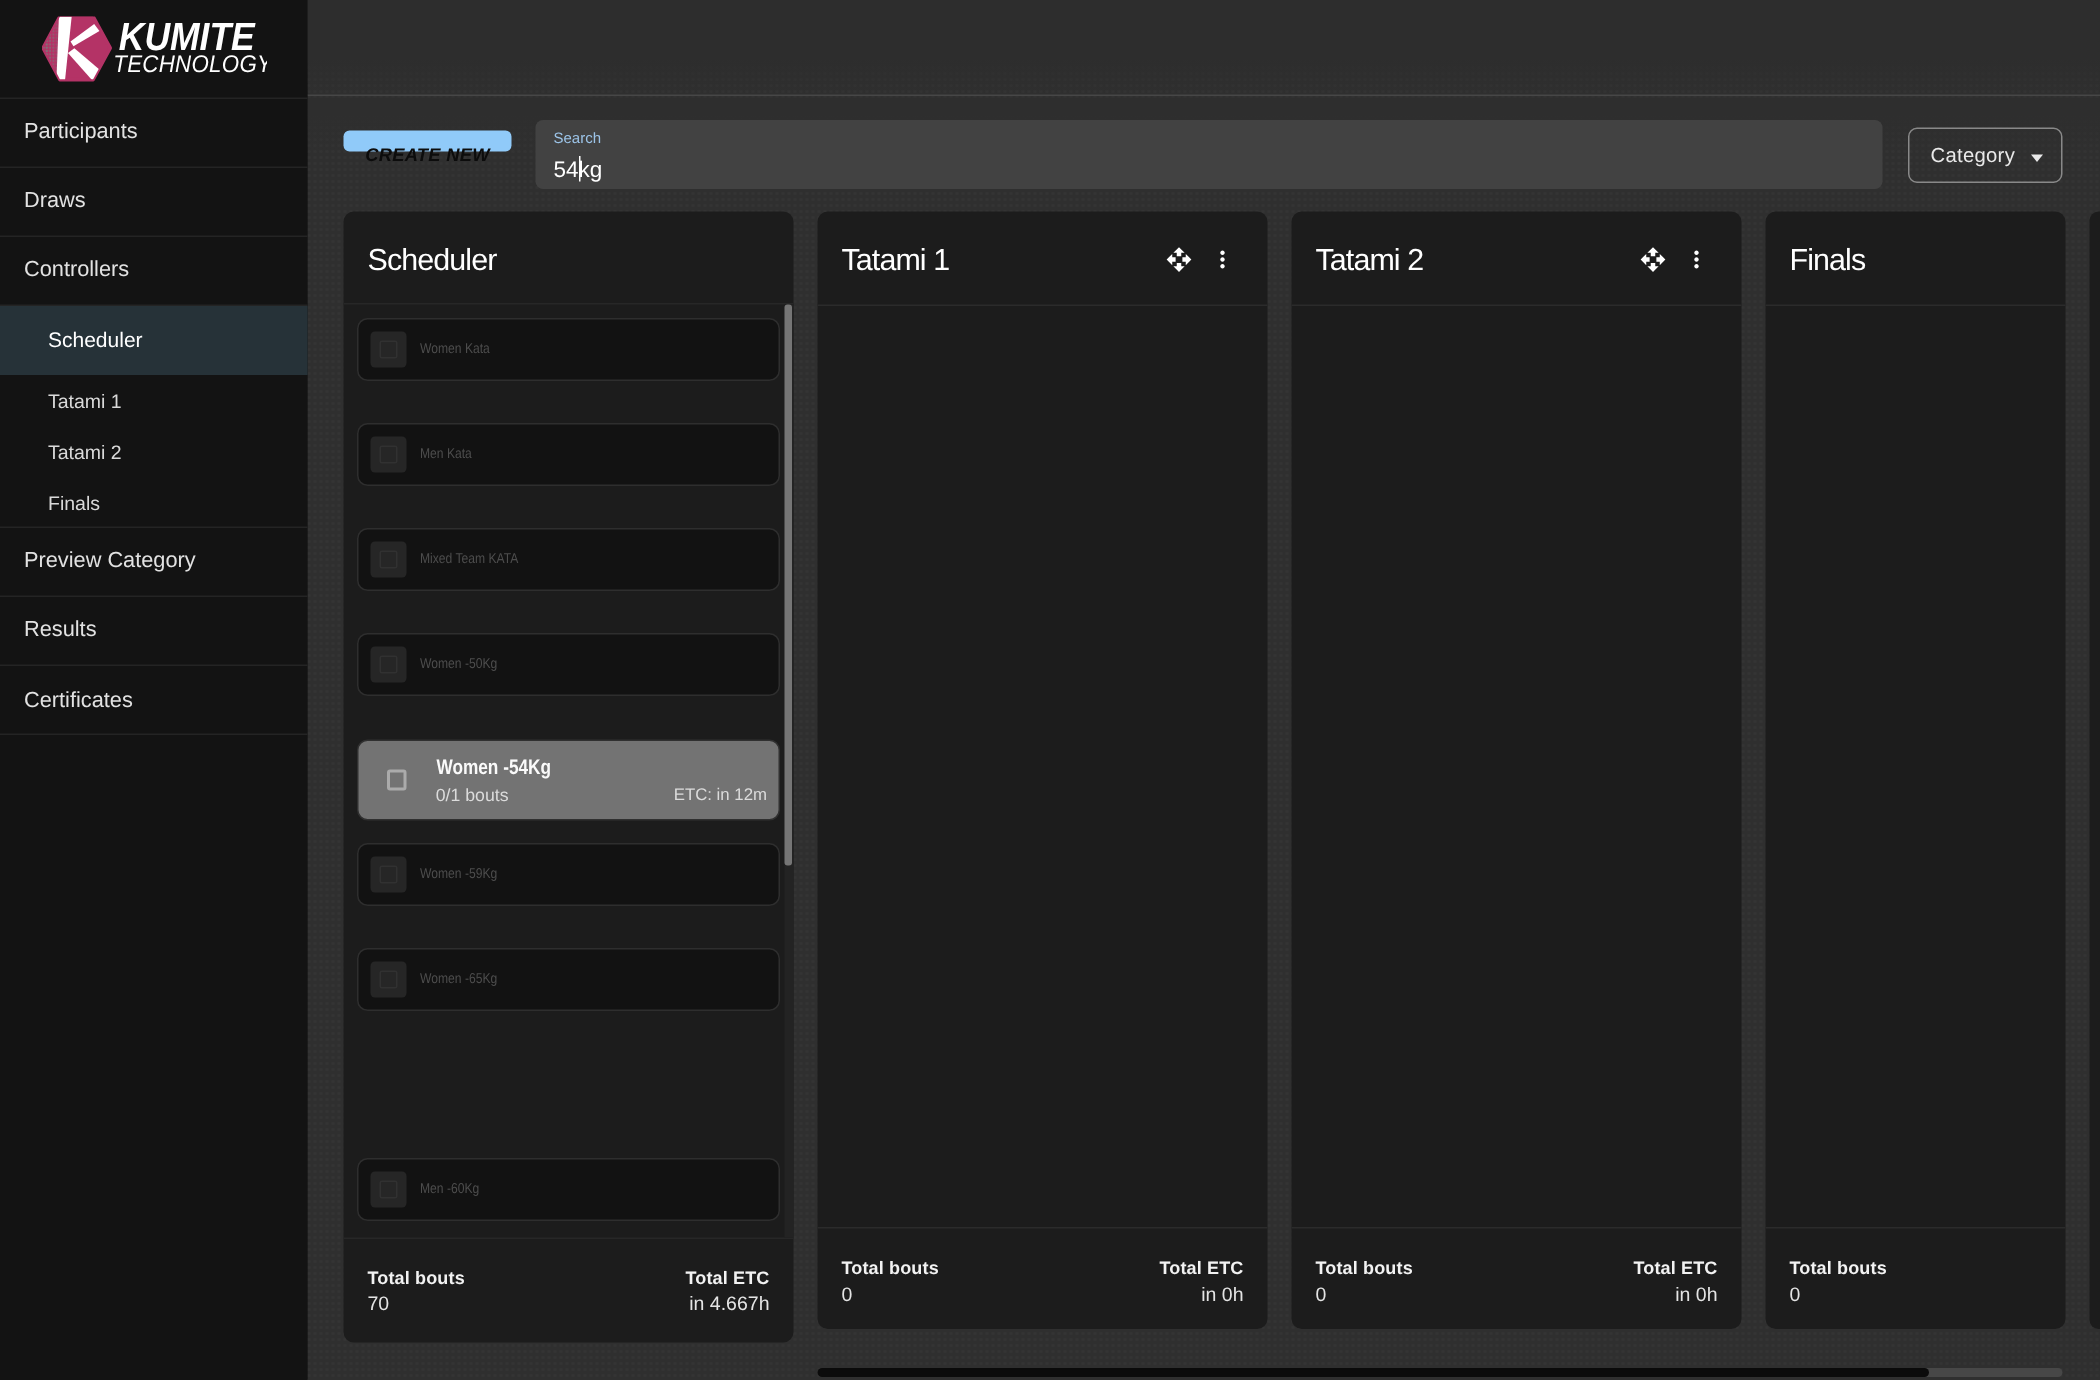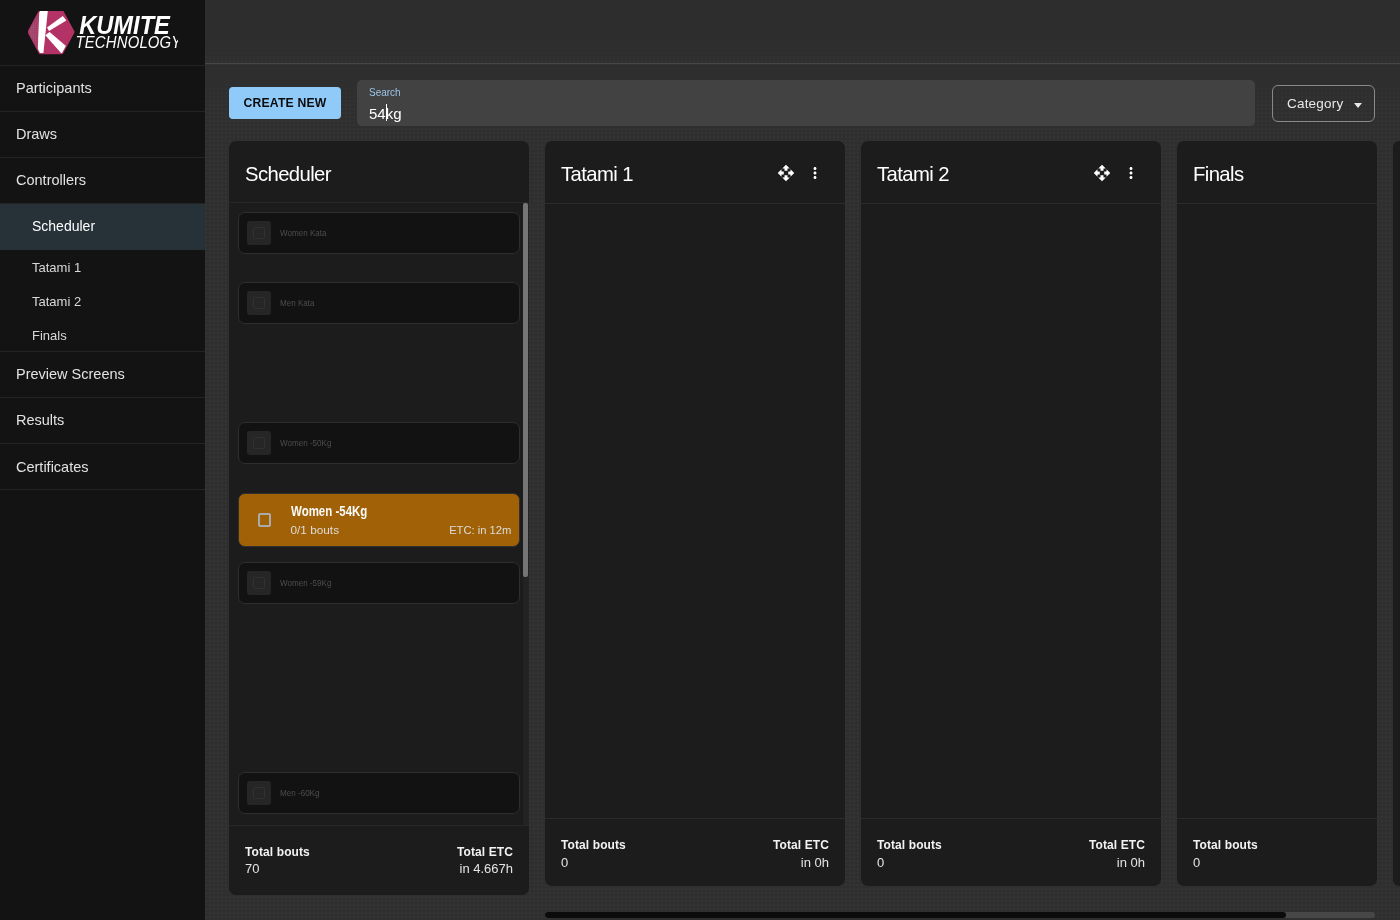--- a/index.html
+++ b/index.html
@@ -12,23 +12,23 @@
     background-color:#2f2f2f;
     background-image: radial-gradient(circle at 1px 1px, #343434 0.9px, transparent 1.05px);
     background-size:4px 4px; }
   #appbar { left:205px; top:0; width:1195px; height:64px;
     background:linear-gradient(#2d2d2d 0%, #2d2d2d 62%, rgba(45,45,45,0.1) 100%);
     border-bottom:1px solid #474747; }
   #title { left:229.5px; top:19px; width:950px; font-size:21px; font-weight:400;
     color:#ececec; letter-spacing:0.25px; }
 
   
-  #btn-create { left:229px; top:87px; width:112px; height:32px; background:#90caf9;
+  #btn-create { left:229px; top:87px; width:112px; height:14px; background:#90caf9;
     border-radius:4px; color:#0c0c0c; font-size:12.2px; font-weight:700;
-    letter-spacing:0.2px; text-align:center; line-height:33px; }
+    letter-spacing:0.2px; text-align:center; line-height:33px;font-style:italic; }
   #search { left:357px; top:80px; width:898px; height:46px; background:#424242;
     border-radius:5px; }
   #search .lbl { position:absolute; left:12px; top:7px; font-size:10px; color:#9cc4e8; }
   #search .val { position:absolute; left:12px; top:24.8px; font-size:15px; color:#fff; }
   #caret { position:absolute; left:28.7px; top:24px; width:1.5px; height:16.5px; background:#fff; }
   #btn-category { left:1272px; top:85px; width:103px; height:37px;
     border:1px solid #898989; border-radius:6px; color:#e9e9e9; font-size:13.5px; letter-spacing:0.2px; }
   #btn-category span { position:absolute; left:14px; top:10.4px; }
   #btn-category .tri { position:absolute; left:80.6px; top:16.9px; width:0; height:0;
     border-left:4.7px solid transparent; border-right:4.7px solid transparent;
@@ -57,21 +57,21 @@
   .card { position:absolute; left:9px; width:282px; height:42px; background:#121212;
     border:1px solid #2e2e2e; border-radius:7px; }
   .card .ibox { position:absolute; left:7.5px; top:8px; width:24.5px; height:24px;
     background:#262626; border-radius:3px; }
   .card .ibox i { position:absolute; left:6.5px; top:6px; width:12px; height:12px;
     border:1.5px solid #313131; border-radius:1.5px; }
   .card .txt { position:absolute; left:41px; top:14px; font-size:9.5px; color:#4d4d4d;
     transform:scaleX(0.85); transform-origin:left top; }
 
   #card-sel { position:absolute; left:9px; top:352px; width:282px; height:54px;
-    background:#a16207; border:1px solid #303030; border-radius:7px; }
+    background:#737373; border:1px solid #303030; border-radius:7px; }
   #card-sel .cb { position:absolute; left:18.7px; top:18.7px; width:13.5px; height:14.3px;
     border:2px solid #ababab; border-radius:2px; }
   #card-sel .t1 { position:absolute; left:51.5px; top:9.3px; font-size:14px; font-weight:700; color:#fafafa;
     transform:scaleX(0.82); transform-origin:left top; }
   #card-sel .t2 { position:absolute; left:51.5px; top:29.4px; font-size:11.8px; color:#dcdcdc; }
   #card-sel .t3 { position:absolute; right:7.7px; top:29.7px; font-size:11.2px; color:#dcdcdc; }
 
   #vscroll { left:523px; top:203px; width:4.5px; height:374px; background:#757575; border-radius:2px; }
   #vscroll-track { left:522.5px; top:203px; width:6px; height:622px; background:#232323; }
   #hscroll-track { left:545px; top:912px; width:830px; height:6px; background:#474747; border-radius:3px; }
@@ -112,37 +112,49 @@
           <i></i>
         </div>
         <div class="txt">Women Kata</div>
       </div>
   <div class="card" style="top:141px">
         <div class="ibox">
           <i></i>
         </div>
         <div class="txt">Men Kata</div>
       </div>
+  <div class="card" style="top:211px">
+        <div class="ibox">
+          <i></i>
+        </div>
+        <div class="txt">Mixed Team KATA</div>
+      </div>
   <div class="card" style="top:281px">
         <div class="ibox">
           <i></i>
         </div>
         <div class="txt">Women -50Kg</div>
       </div>
   <div id="card-sel">
     <div class="cb"></div>
     <div class="t1">Women -54Kg</div>
     <div class="t2">0/1 bouts</div>
     <div class="t3">ETC: in 12m</div>
   </div>
   <div class="card" style="top:421px">
         <div class="ibox">
           <i></i>
         </div>
         <div class="txt">Women -59Kg</div>
+      </div>
+  <div class="card" style="top:491px">
+        <div class="ibox">
+          <i></i>
+        </div>
+        <div class="txt">Women -65Kg</div>
       </div>
   <div class="card" style="top:631px">
         <div class="ibox">
           <i></i>
         </div>
         <div class="txt">Men -60Kg</div>
       </div>
   <div class="pdivider" style="top:684px; background:#272727;"></div>
   <div class="foot-l-t" style="top:703.5px">Total bouts</div>
   <div class="foot-l-v" style="top:719.5px">70</div>
@@ -243,21 +255,21 @@
   <div class="m1" style="top:125.5px">Draws</div>
   <div class="sdiv" style="top:157px"></div>
   <div class="m1" style="top:171.5px">Controllers</div>
   <div class="sdiv" style="top:203px"></div>
   <div id="active-item"></div>
   <div class="m2" style="top:217.5px; color:#fff; font-size:14px;">Scheduler</div>
   <div class="m2" style="top:259.8px">Tatami 1</div>
   <div class="m2" style="top:293.8px">Tatami 2</div>
   <div class="m2" style="top:327.8px">Finals</div>
   <div class="sdiv" style="top:351px"></div>
-  <div class="m1" style="top:365.5px">Preview Screens</div>
+  <div class="m1" style="top:365.5px">Preview Category</div>
   <div class="sdiv" style="top:397px"></div>
   <div class="m1" style="top:412px">Results</div>
   <div class="sdiv" style="top:443px"></div>
   <div class="m1" style="top:458.5px">Certificates</div>
   <div class="sdiv" style="top:489px"></div>
 </div>
 
 </div>
 
 </body></html>

